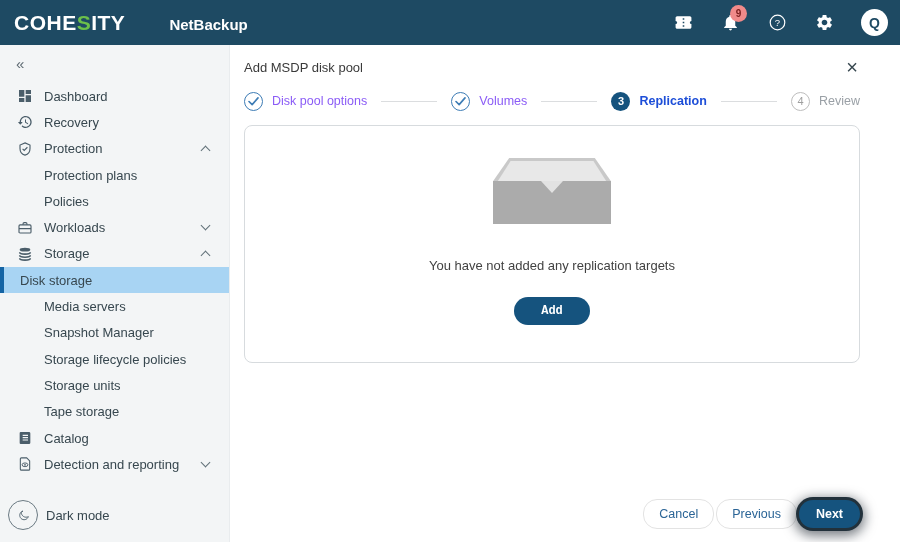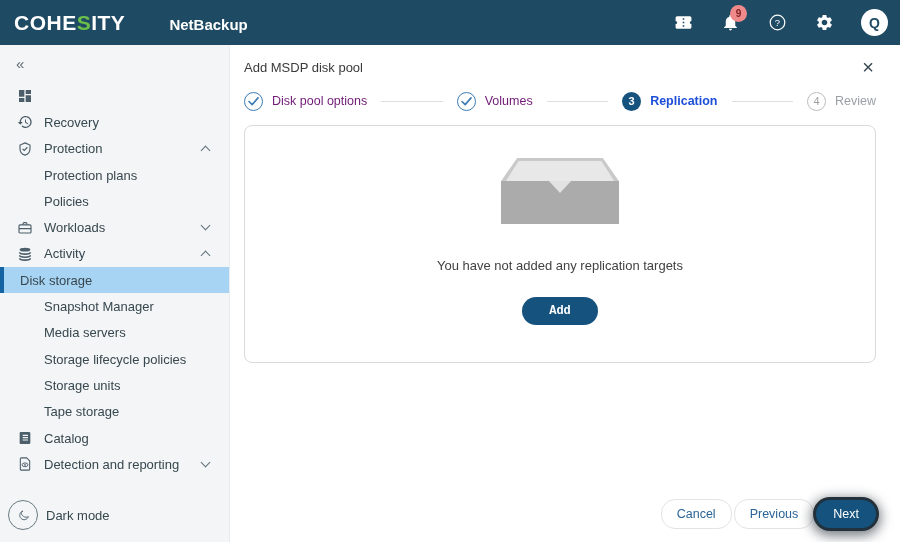--- a/index.html
+++ b/index.html
@@ -36,33 +36,33 @@
   .nav-item.selected { background:var(--selected-item-bg); border-left:4px solid var(--selected-item-border); padding-left:16px; }
   .nav-item .label { flex:1; white-space:nowrap; }
   .chev { width:7px; height:7px; border-right:1.5px solid #607078; border-bottom:1.5px solid #607078; margin-right:20px; }
   .chev.down { transform:rotate(45deg); margin-top:-4px; }
   .chev.up   { transform:rotate(-135deg); margin-top:4px; }
   .darkmode { display:flex; align-items:center; padding:8px 0 12px 8px; cursor:pointer; }
   .moon-circle { width:30px; height:30px; border-radius:50%; border:1px solid #6b7a83; margin-right:8px;
                  display:flex; align-items:center; justify-content:center; color:#4b5e6a; }
 
   
-  .main { flex:1; display:flex; flex-direction:column; background:#fff; padding:0 24px 0 14px; min-width:0; }
+  .main { flex:1; display:flex; flex-direction:column; background:#fff; padding:0 40px 0 14px; min-width:0; }
   .wizard-header { display:flex; align-items:center; padding-top:12px; }
   .wizard-title { font-size:13px; color:#3a3a3a; }
   .close-x { margin-left:auto; font-size:20px; color:#37474f; line-height:1; cursor:pointer; padding:0 2px; }
 
   .stepper { display:flex; align-items:center; margin-top:13px; height:22px; }
   .step { display:flex; align-items:center; gap:9px; cursor:pointer; }
   .step-circle { width:19px; height:19px; border-radius:50%; flex:0 0 19px;
                  display:flex; align-items:center; justify-content:center; font-size:11px; }
   .step.done .step-circle { border:1.5px solid var(--step-blue); color:var(--step-blue); background:#fff; }
   .step.active .step-circle { background:var(--accent-blue); color:#fff; font-weight:700; }
   .step.upcoming .step-circle { border:1.5px solid #bdbdbd; color:#9e9e9e; }
-  .step-label { font-size:12.5px; color:#701a75; white-space:nowrap; }
+  .step-label { font-size:12.5px; color:#8b5cf6; white-space:nowrap; }
   .step.active .step-label { font-weight:700; color:#1d4ed8; }
   .step.upcoming .step-label { color:#9aa0a6; }
   .step-line { flex:1; height:1px; background:var(--line-gray); margin:0 14px; }
 
   .card { border:1px solid var(--card-border); border-radius:8px; background:#fff; margin-top:13px; height:238px;
           display:flex; flex-direction:column; align-items:center; justify-content:center; }
 
   
   .tray { position:relative; width:118px; height:66px; margin-top:-6px; }
   .tray-shell { position:absolute; inset:0; background:#c9c9c9;
@@ -73,21 +73,21 @@
   .tray-notch { position:absolute; top:36%; left:50%; transform:translateX(-50%); width:0; height:0;
                 border-left:11px solid transparent; border-right:11px solid transparent; border-top:12px solid #e2e2e2; }
 
   .empty-msg { font-size:13px; color:#424242; margin-top:34px; }
   .add-btn { margin-top:24px; background:var(--accent-blue); color:#fff; border:none; border-radius:14px;
              padding:7px 27px; font-size:12px; font-weight:700; font-family:Liberation Mono, monospace; cursor:pointer; }
 
   .footer { margin-top:auto; display:flex; justify-content:flex-end; align-items:center; gap:2px; padding-bottom:13px; }
   .btn { border-radius:14px; font-family:inherit; font-size:12.5px; cursor:pointer; }
   .btn-outline { background:#fff; border:1px solid #e3e3e3; color:#2a6496; padding:7px 15px; }
-  .btn-primary { background:var(--accent-blue); border:none; color:#fff; font-weight:400; padding:7px 17px;
+  .btn-primary { background:var(--accent-blue); border:none; color:#fff; font-weight:700; padding:7px 17px;
                  box-shadow:0 0 0 3px #22313b, 0 3px 12px 5px rgba(12,22,32,.55); }
 </style>
 </head>
 <body>
 
 <header class="topbar">
   <div class="logo">
     <span class="logo-main"><span>COHE</span><span class="logo-s">S</span><span>ITY</span></span>
     <span class="logo-product">NetBackup</span>
   </div>
@@ -124,20 +124,21 @@
 
   <aside class="sidebar">
     <div class="collapse">«</div>
     <nav class="nav" id="nav-list">
         <div class="nav-item">
           <span class="nicon">
             <svg width="16" height="16" viewBox="0 0 24 24">
               <path fill="currentColor" d="M3 13h8V3H3v10zm0 8h8v-6H3v6zm10 0h8V11h-8v10zm0-18v6h8V3h-8z"></path>
             </svg>
           </span>
+          <span class="label">Dashboard</span>
         </div>
         <div class="nav-item">
           <span class="nicon">
             <svg width="16" height="16" viewBox="0 0 24 24">
               <path fill="currentColor" d="M13.26 3C8.17 2.86 4 6.95 4 12H2.21c-.45 0-.67.54-.35.85l2.79 2.8c.2.2.51.2.71 0l2.79-2.8c.31-.31.09-.85-.36-.85H6c0-3.9 3.18-7.05 7.1-7 3.72.05 6.85 3.18 6.9 6.9.05 3.91-3.1 7.1-7 7.1-1.61 0-3.1-.55-4.28-1.48-.4-.31-.96-.28-1.32.08-.42.42-.39 1.13.08 1.49C9 20.29 10.91 21 13 21c5.05 0 9.14-4.17 9-9.26-.13-4.69-4.05-8.61-8.74-8.74zm-.51 5c-.41 0-.75.34-.75.75v3.68c0 .35.19.68.49.86l3.12 1.85c.36.21.82.09 1.03-.26.21-.36.09-.82-.26-1.03l-2.88-1.71v-3.4c0-.4-.34-.74-.75-.74z"></path>
             </svg>
           </span>
           <span class="label">Recovery</span>
         </div>
         <div class="nav-item">
@@ -168,31 +169,31 @@
         </div>
         <div class="nav-item">
           <span class="nicon">
             <svg width="16" height="16" viewBox="0 0 24 24">
               <ellipse cx="12" cy="5.6" rx="8" ry="2.8" fill="currentColor"></ellipse>
               <path d="M4 9.4c0 1.55 3.58 2.8 8 2.8s8-1.25 8-2.8" stroke="currentColor" stroke-width="2.4" fill="none"></path>
               <path d="M4 14c0 1.55 3.58 2.8 8 2.8s8-1.25 8-2.8" stroke="currentColor" stroke-width="2.4" fill="none"></path>
               <path d="M4 18.4c0 1.55 3.58 2.8 8 2.8s8-1.25 8-2.8" stroke="currentColor" stroke-width="2.4" fill="none"></path>
             </svg>
           </span>
-          <span class="label">Activity</span>
+          <span class="label">Storage</span>
           <span class="chev up"></span>
         </div>
         <div class="nav-item indent selected">
           <span class="label">Disk storage</span>
         </div>
         <div class="nav-item indent">
+          <span class="label">Media servers</span>
+        </div>
+        <div class="nav-item indent">
           <span class="label">Snapshot Manager</span>
-        </div>
-        <div class="nav-item indent">
-          <span class="label">Media servers</span>
         </div>
         <div class="nav-item indent">
           <span class="label">Storage lifecycle policies</span>
         </div>
         <div class="nav-item indent">
           <span class="label">Storage units</span>
         </div>
         <div class="nav-item indent">
           <span class="label">Tape storage</span>
         </div>

